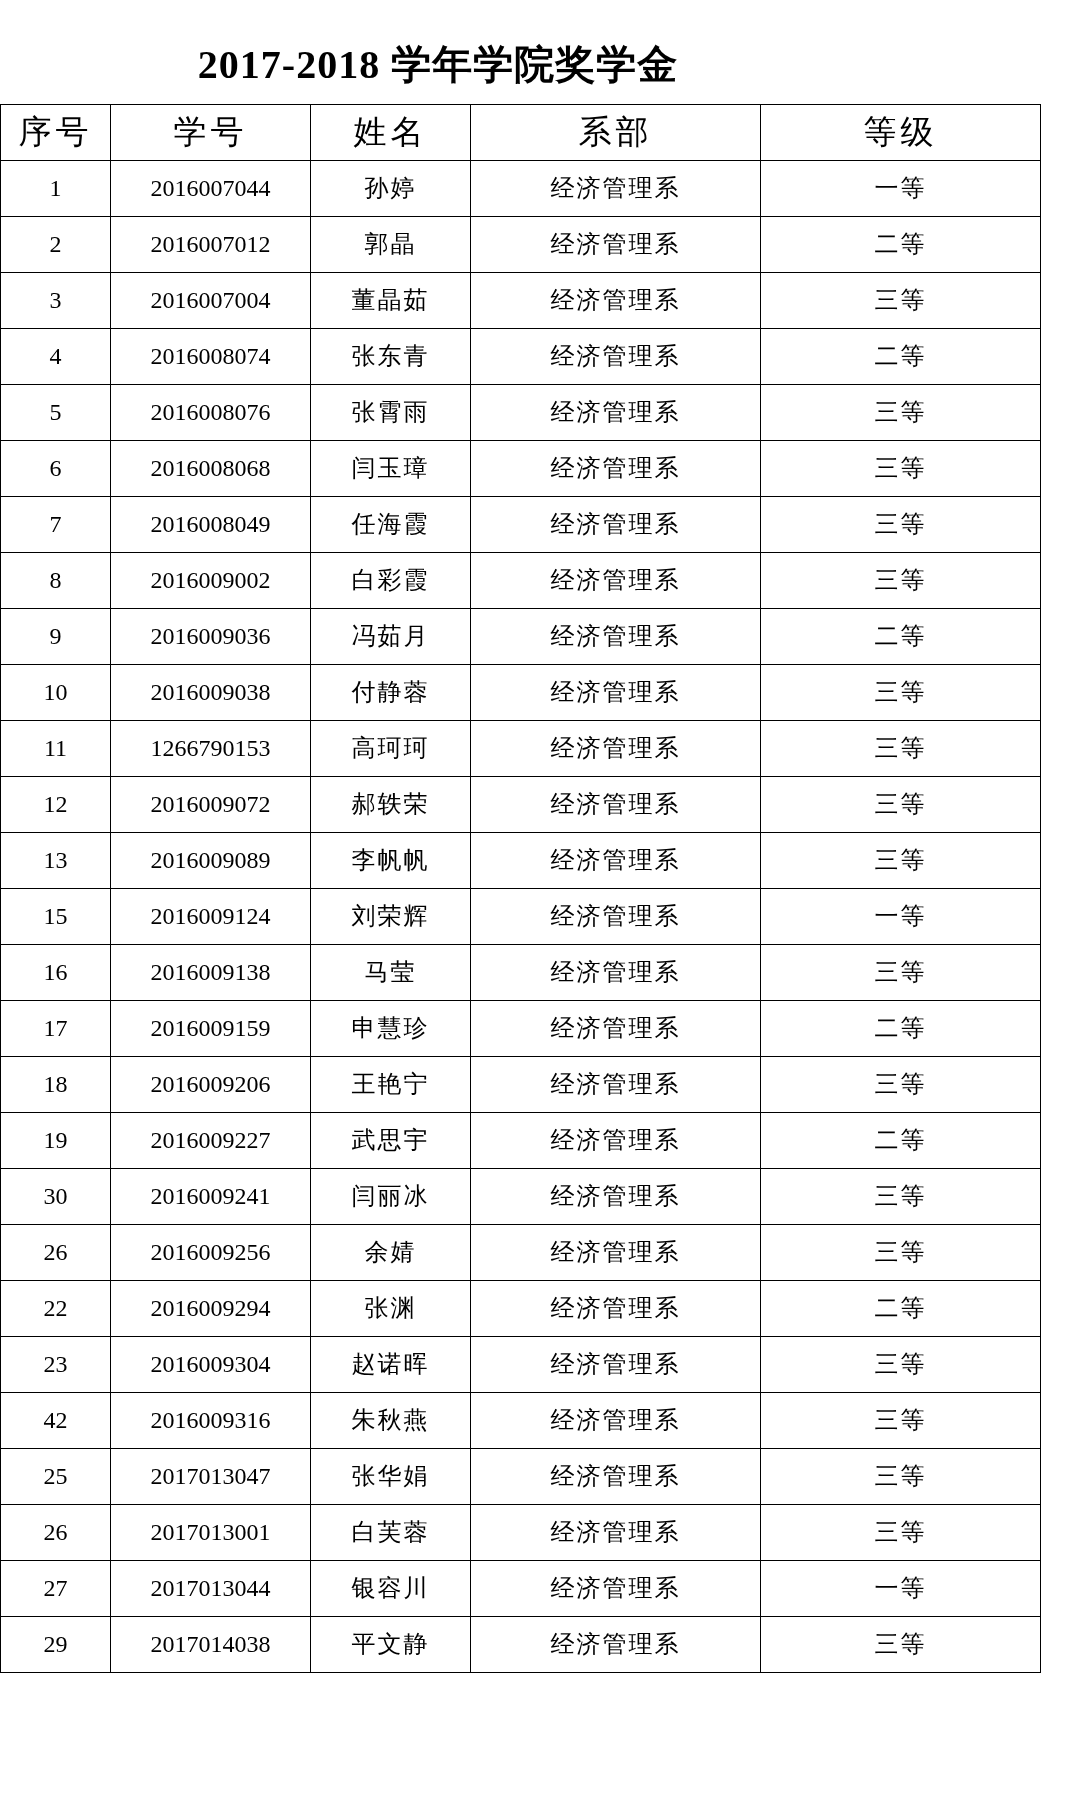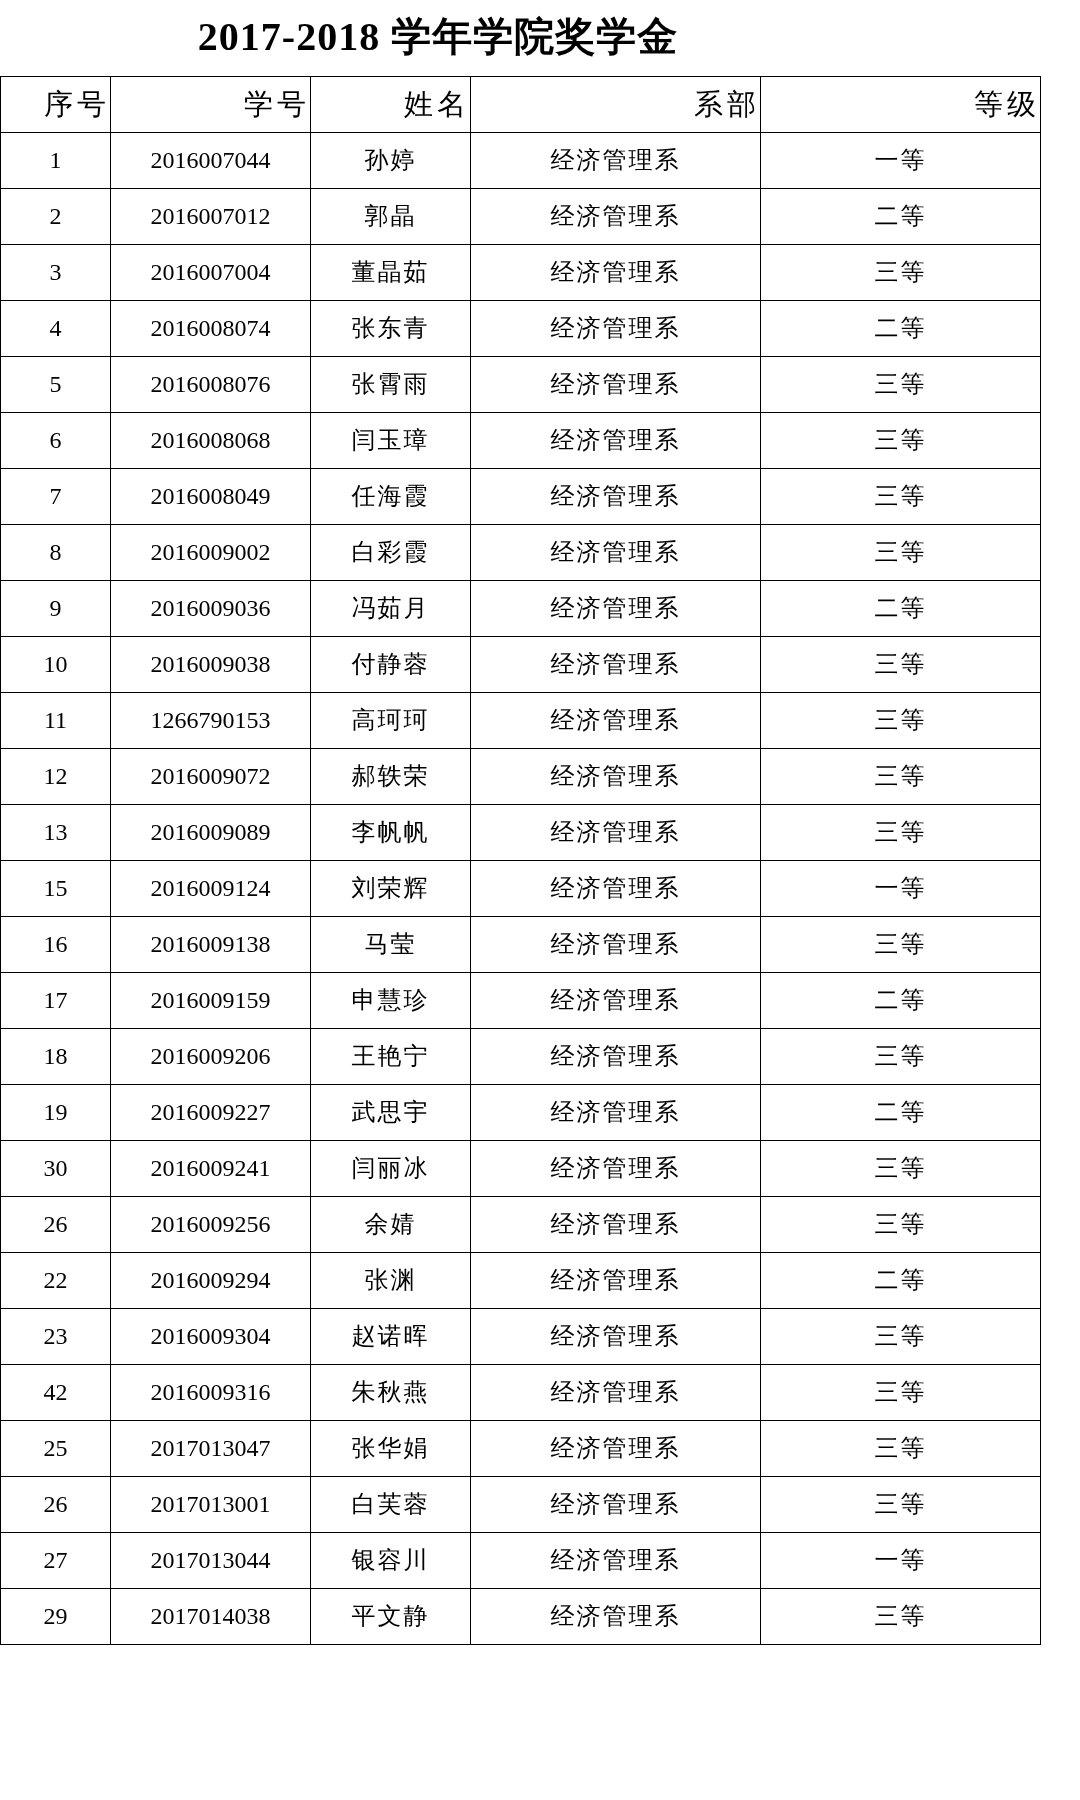--- a/index.html
+++ b/index.html
@@ -10,20 +10,21 @@
   body {
     width: 1080px;
     min-height: 1800px;
     font-family: "Liberation Serif", "DejaVu Serif", serif;
     color: #000000;
   }
   .page {
     width: 876px;
     box-sizing: border-box;
     padding: 0;
+    margin-top: 28px;
   }
   .doc-title {
     text-align: center;
     font-family: "Liberation Serif", "DejaVu Serif", serif;
     font-weight: bold;
     font-size: 40px;
     letter-spacing: 1px;
     padding: 14px 0 16px 0;
     margin: 0;
     line-height: 1.15;
@@ -40,23 +41,22 @@
     text-align: center;
     vertical-align: middle;
     font-size: 24px;
     height: 55px;
     line-height: 55px;
     padding: 0;
     font-weight: normal;
     font-family: "Liberation Serif", "DejaVu Serif", serif;
   }
   table.award-table th {
-    font-size: 29px;
+    font-size: 33px;
     letter-spacing: 4px;
-    text-align: right;
   }
   col.c-index  { width: 110px; }
   col.c-sid    { width: 200px; }
   col.c-name   { width: 160px; }
   col.c-dept   { width: 290px; }
   col.c-level  { width: 280px; }
   td.cell-name,
   td.cell-dept,
   td.cell-level,
   th.head-cell {

